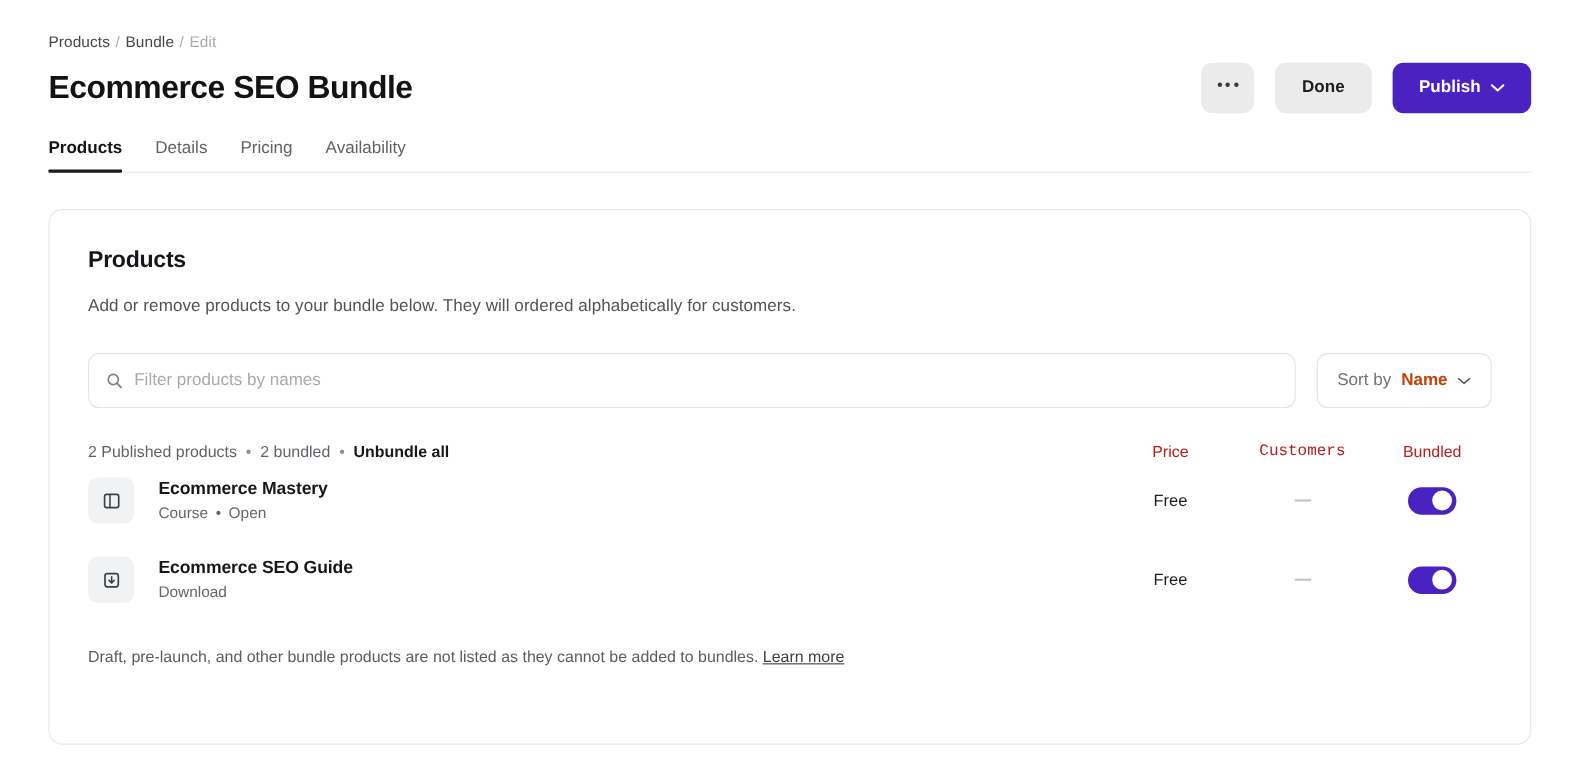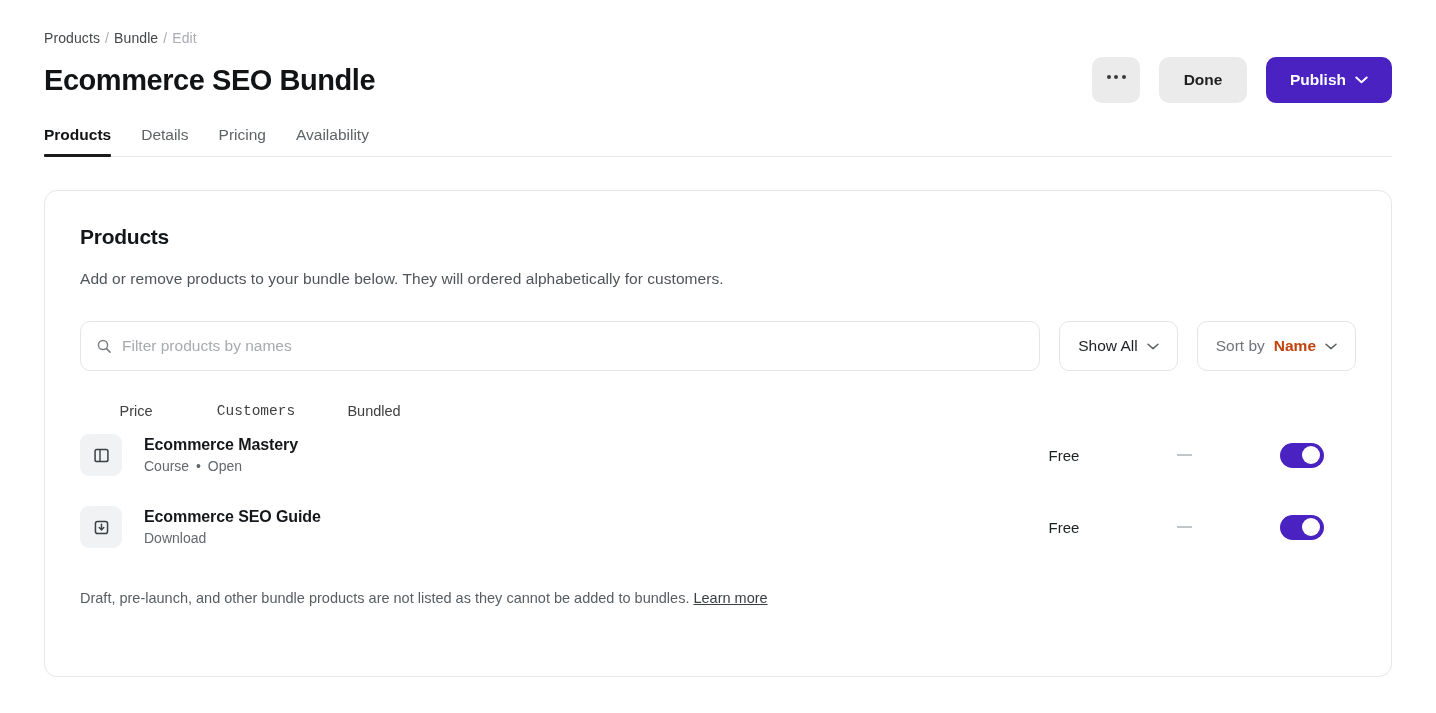--- a/index.html
+++ b/index.html
@@ -98,21 +98,21 @@
   .select .plain { color: #1d2023; }
 
   
   .list-head {
     display: flex; align-items: center; margin-top: 32px;
     font-size: 14.5px; color: #5f6469;
   }
   .list-head .meta { flex: 1; }
   .list-head .meta .dot { color: #8b9096; padding: 0 4px; }
   .list-head .meta .link { color: #16181b; font-weight: 700; cursor: pointer; }
-  .col { text-align: center; color: #404040; font-size: 14.5px; }
+  .col { text-align: center; color: #b91c1c; font-size: 14.5px; }
   .col-price { width: 112px; }
   .col-customers { width: 128px; font-family: Liberation Mono, monospace; }
   .col-bundled { width: 108px; }
 
   .row { display: flex; align-items: center; height: 72px; }
   .row-main { flex: 1; display: flex; align-items: center; gap: 22px; }
   .thumb {
     width: 42px; height: 42px; border-radius: 9px; background: #f1f2f3;
     display: flex; align-items: center; justify-content: center; flex: 0 0 auto;
   }
@@ -199,41 +199,40 @@
       <div class="search-wrap">
         <span>
           <svg width="16" height="16" viewBox="0 0 16 16" fill="none">
             <circle cx="7" cy="7" r="4.6" stroke="#7c8086" stroke-width="1.5"></circle>
             <path d="M10.5 10.6L14 14.1" stroke="#7c8086" stroke-width="1.6" stroke-linecap="round"></path>
           </svg>
         </span>
         <input class="search-input" type="text" placeholder="Filter products by names" style="">
       </div>
 
-      <div class="select">
-        <span class="plain">Show All</span>
-        <span class="chev">
-          <svg width="12" height="7" viewBox="0 0 12 7" fill="none">
-            <path d="M1 1.2L6 5.6L11 1.2" stroke="#5d6166" stroke-width="1.5" stroke-linecap="round" stroke-linejoin="round"></path>
-          </svg>
-        </span>
-      </div>
 
       <div class="select">
         <span class="soft">Sort by</span>
         <span class="strong">Name</span>
         <span class="chev">
           <svg width="12" height="7" viewBox="0 0 12 7" fill="none">
             <path d="M1 1.2L6 5.6L11 1.2" stroke="#5d6166" stroke-width="1.5" stroke-linecap="round" stroke-linejoin="round"></path>
           </svg>
         </span>
       </div>
     </div>
 
     <div class="list-head">
+      <div class="meta">
+        <span>2 Published products</span>
+        <span class="dot">•</span>
+        <span>2 bundled</span>
+        <span class="dot">•</span>
+        <span class="link">Unbundle all</span>
+      </div>
       <div class="col col-price">Price</div>
       <div class="col col-customers">Customers</div>
       <div class="col col-bundled">Bundled</div>
     </div>
 
     <div class="row">
       <div class="row-main">
         <div class="thumb">
           <span>
             <svg width="17" height="17" viewBox="0 0 18 18" fill="none">

